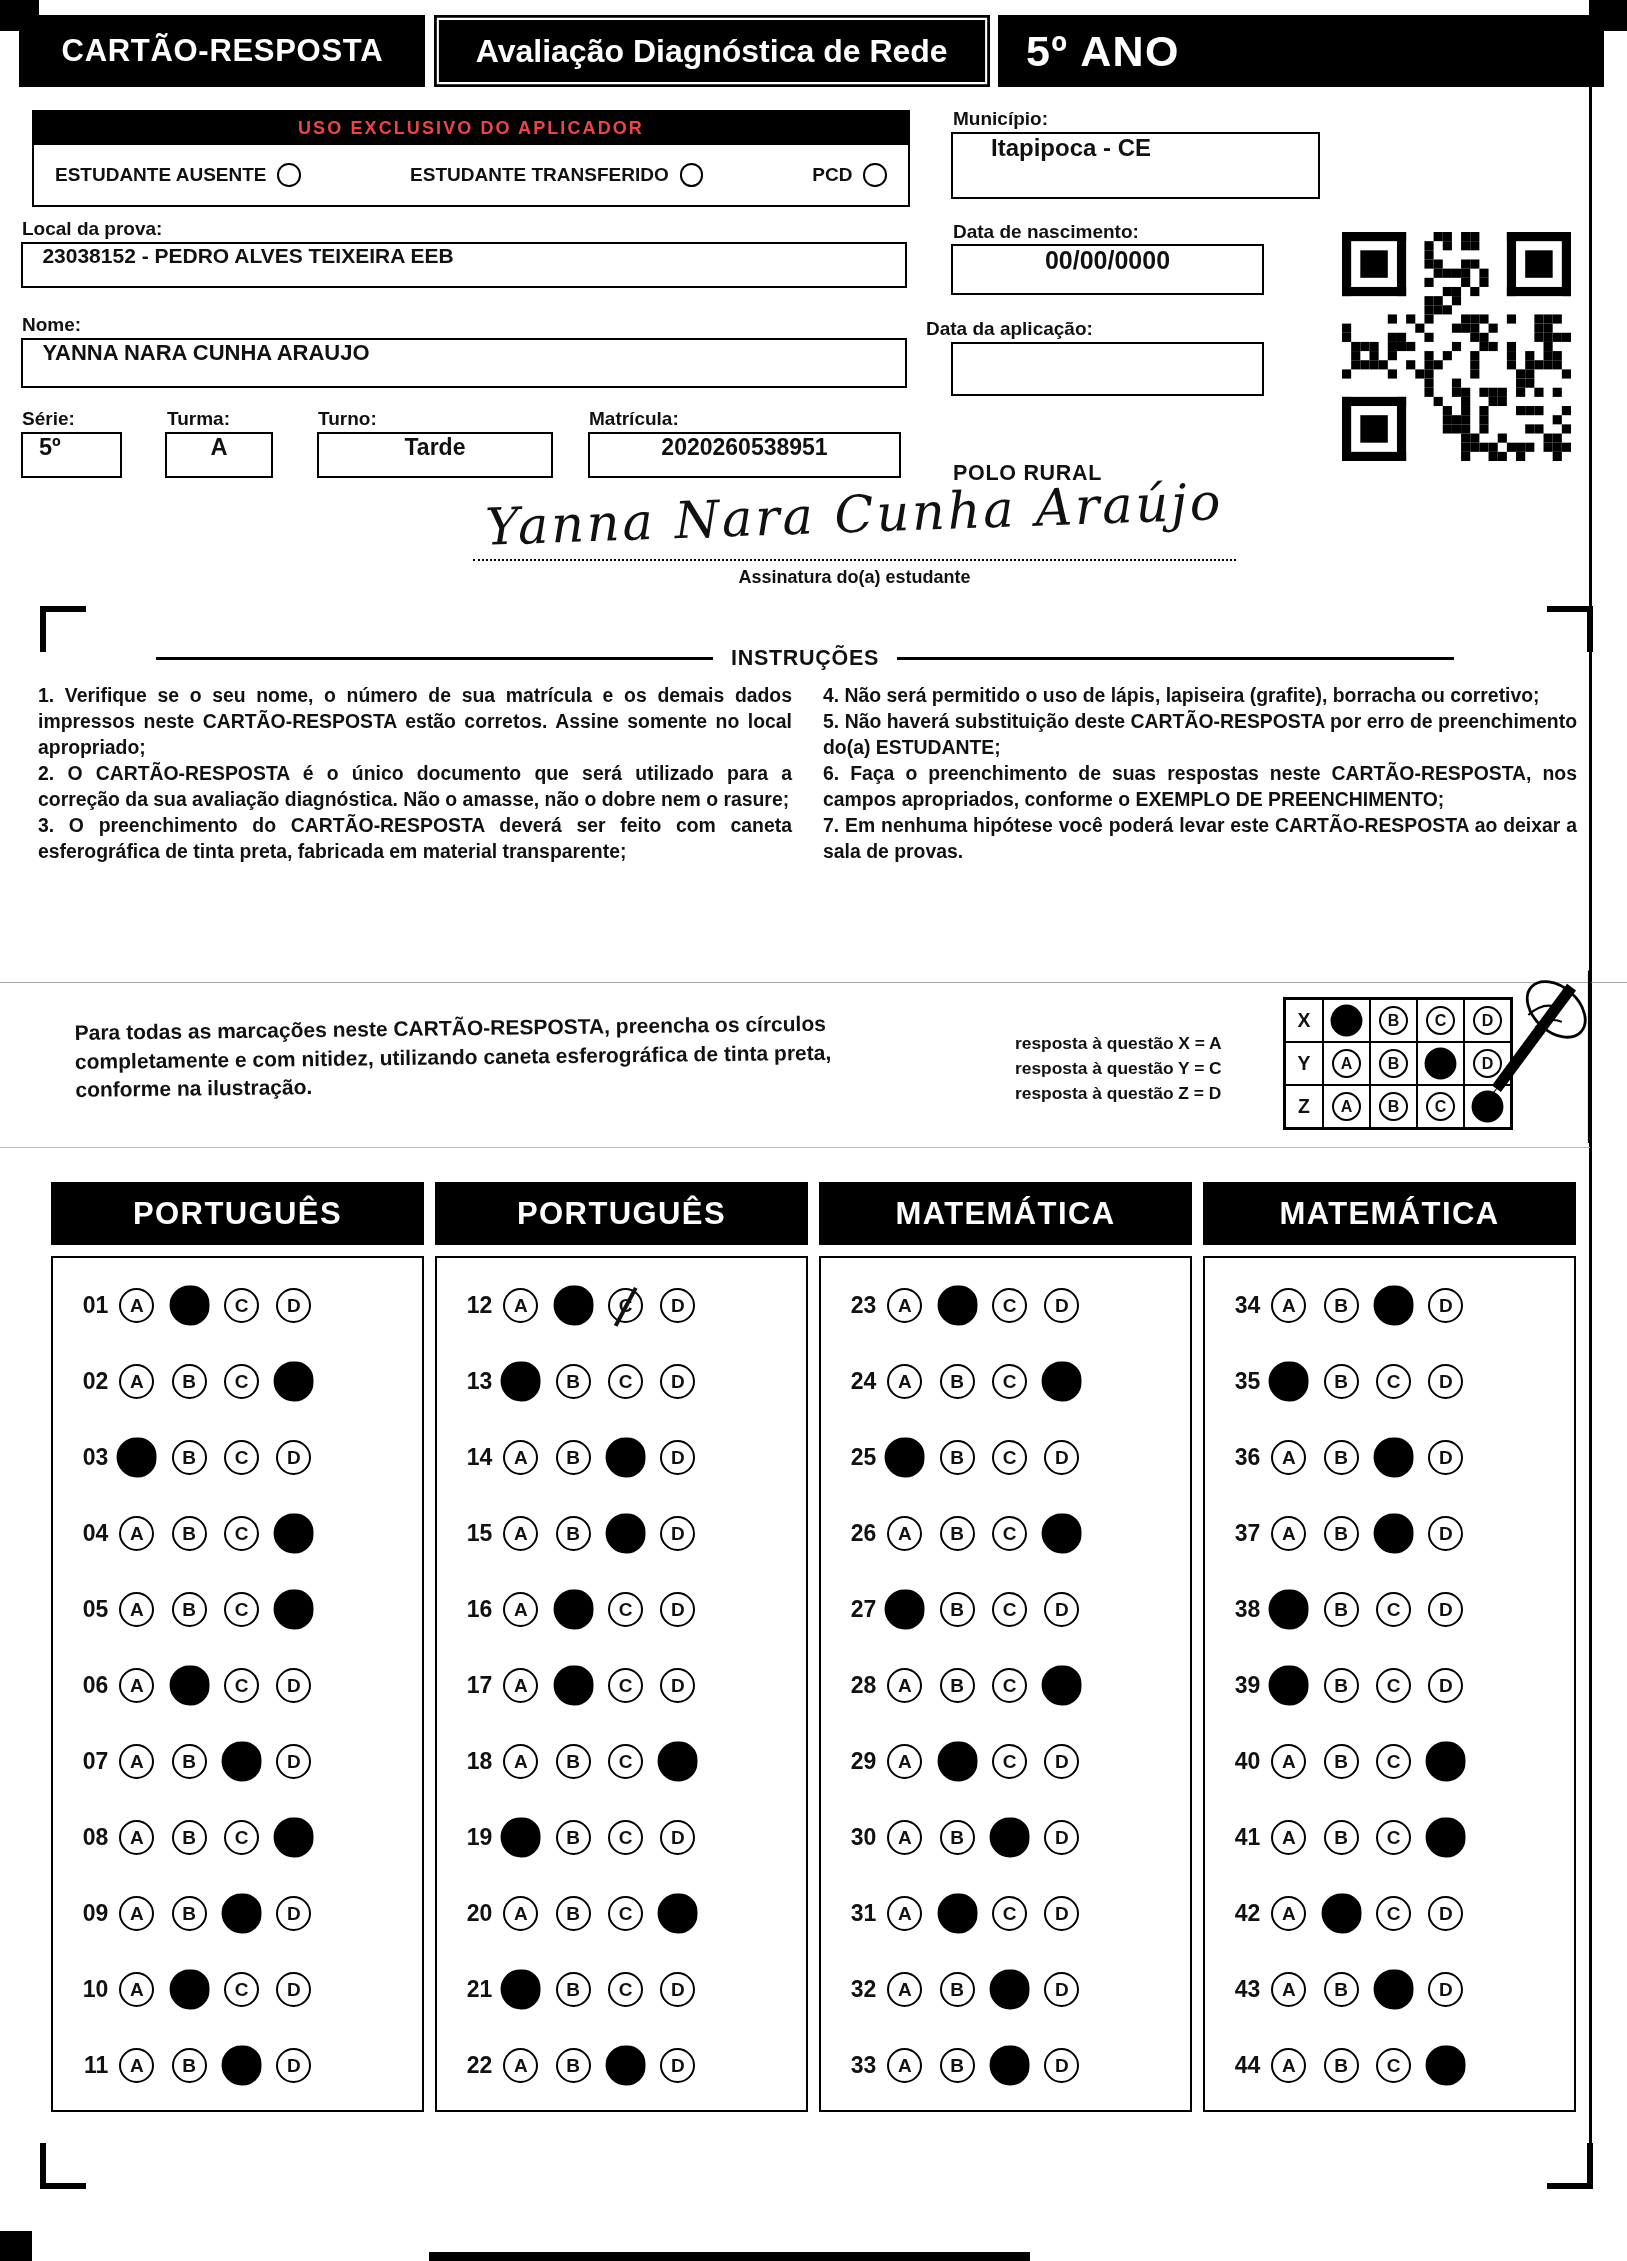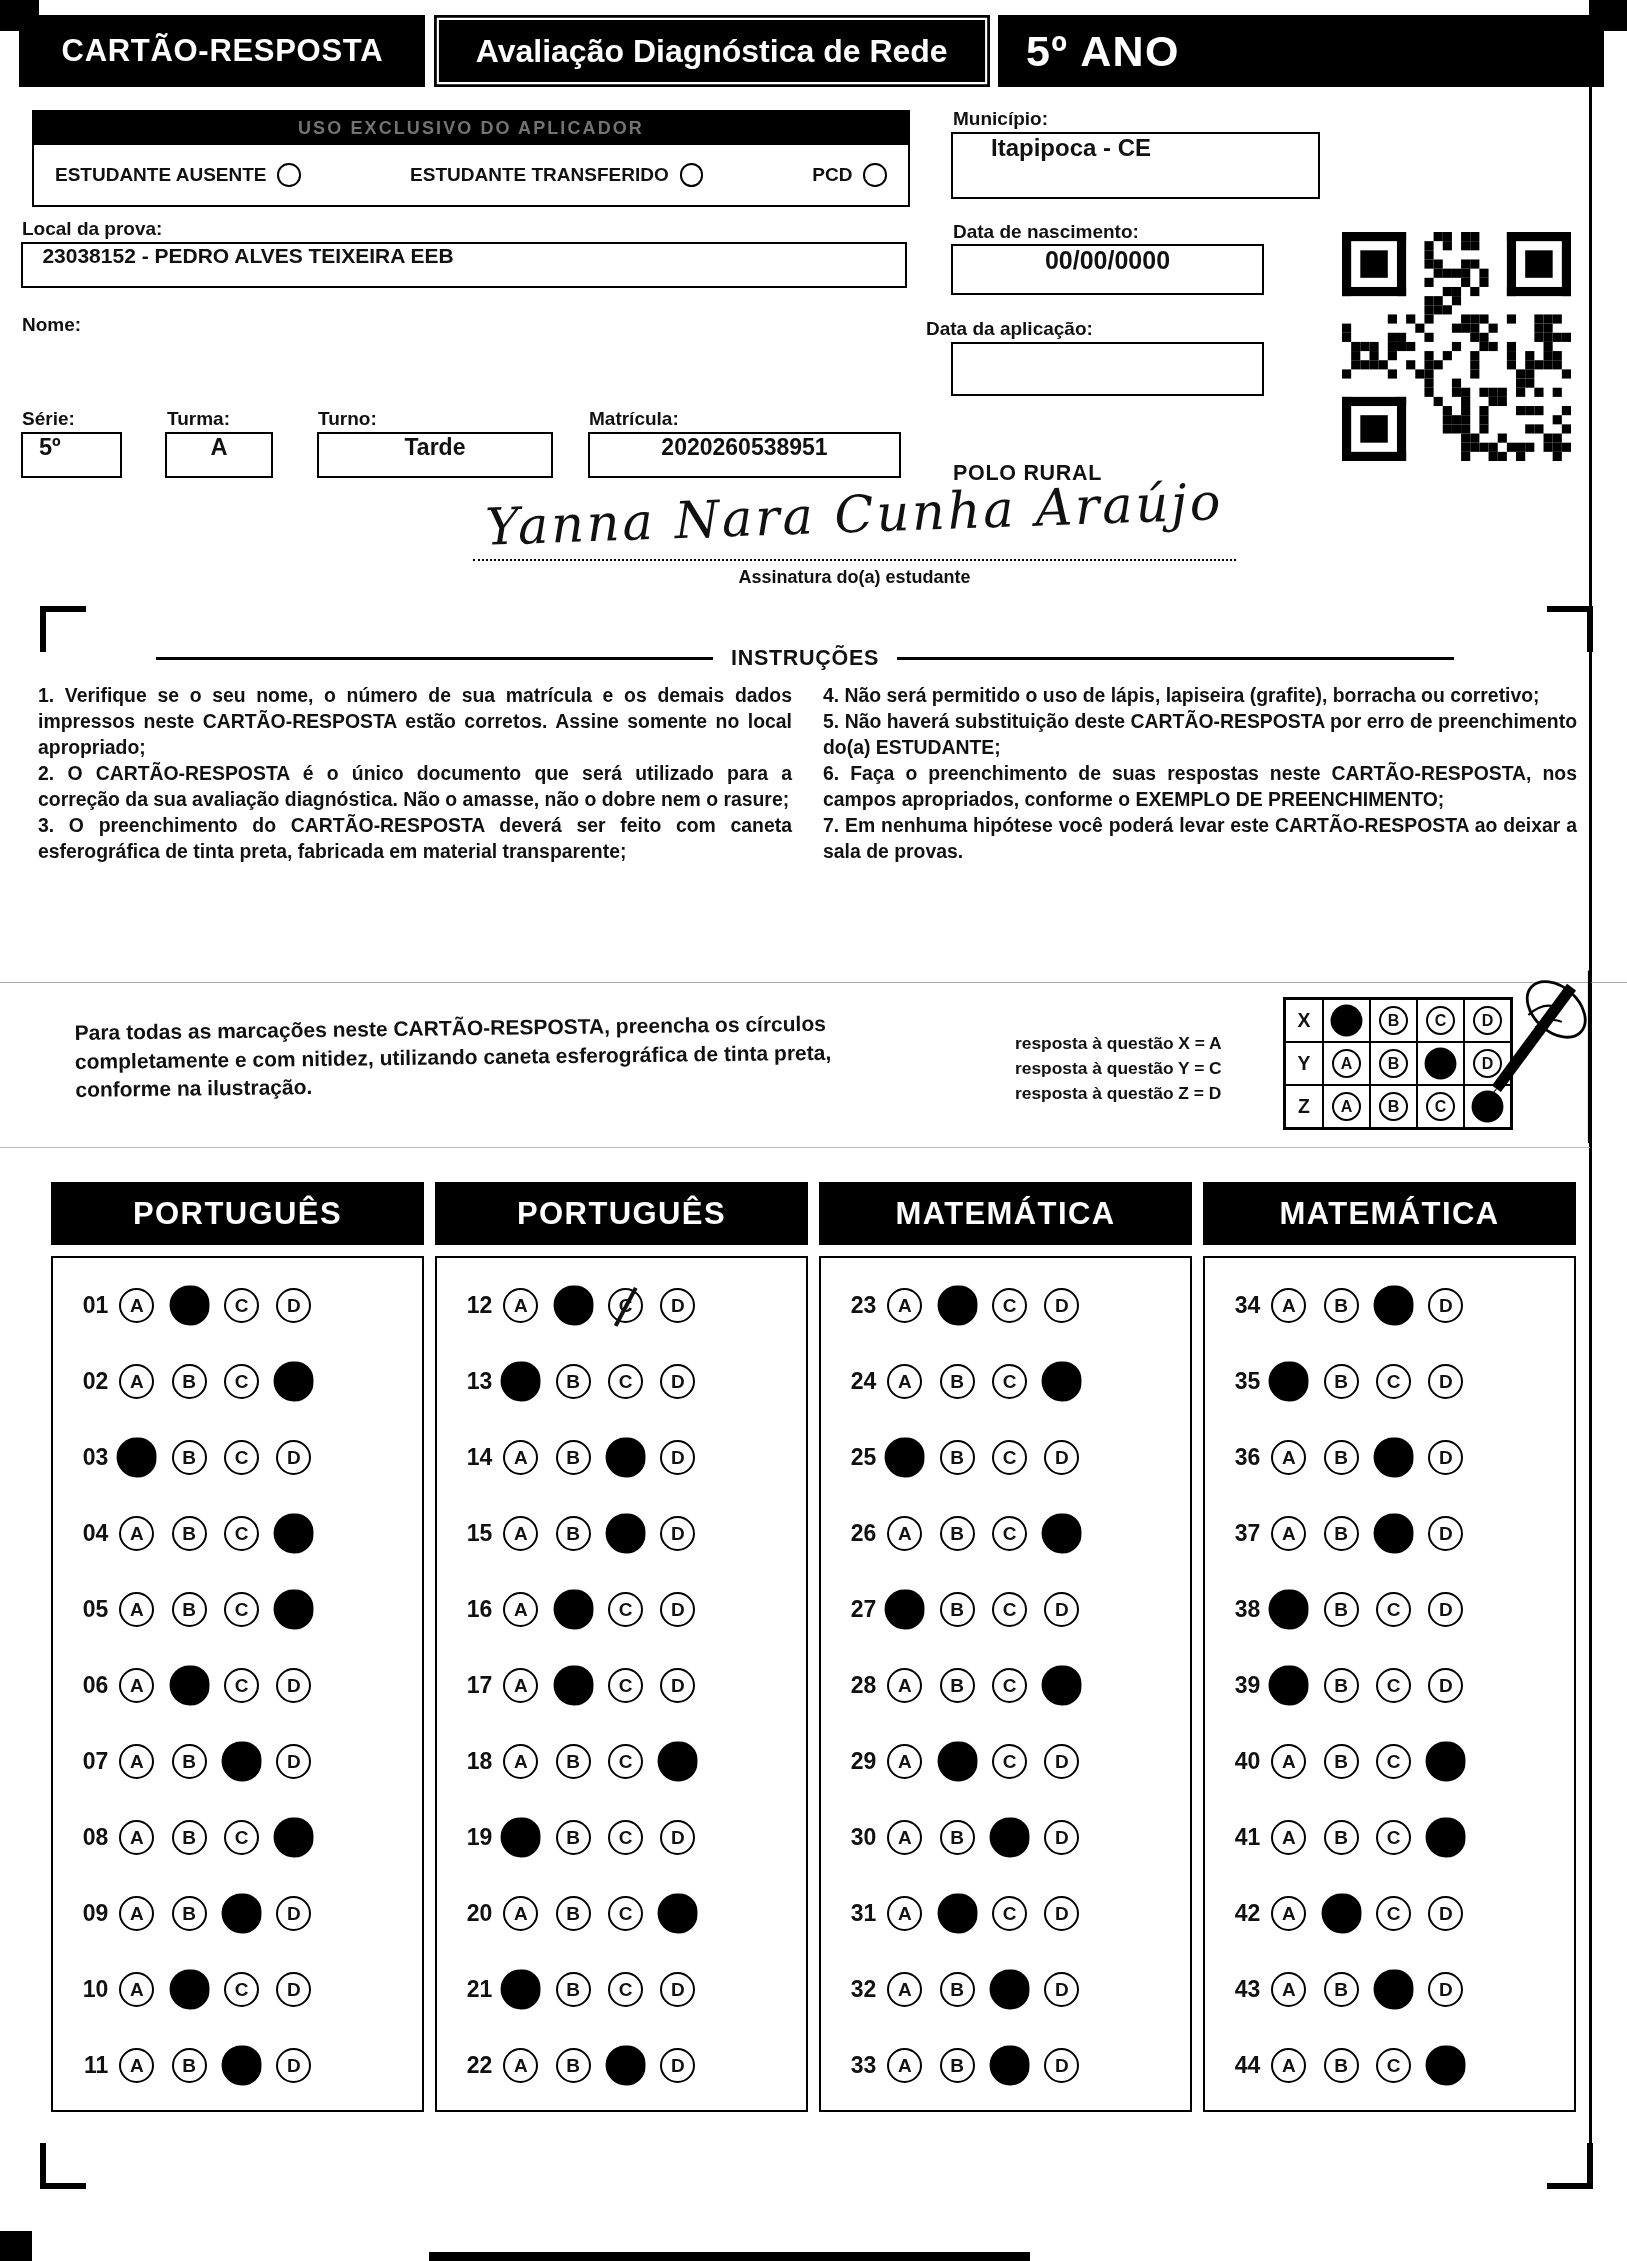--- a/index.html
+++ b/index.html
@@ -18,21 +18,21 @@
 
   
   .topbar{position:absolute;left:19.4px;top:15.3px;width:1585px;height:72px;display:flex;gap:8.3px;}
   .seg{background:#000;color:#fff;display:flex;align-items:center;font-weight:700;}
   .seg1{width:406px;justify-content:center;font-size:31px;letter-spacing:0.7px;}
   .seg2{width:556px;justify-content:center;font-size:32px;box-shadow:inset 0 0 0 2.8px #000, inset 0 0 0 4.9px #fff;}
   .seg3{flex:1;font-size:43px;padding-left:28px;letter-spacing:1.4px;}
 
   
   .aplicador{left:32px;top:110px;width:874px;border:2.1px solid #000;}
-  .aplicador-bar{height:33px;background:#000;color:#737373;display:flex;align-items:center;justify-content:center;
+  .aplicador-bar{height:33px;background:#000;color:#ef4444;display:flex;align-items:center;justify-content:center;
                  font-weight:700;font-size:18px;letter-spacing:2.1px;}
   .aplicador-options{height:60px;display:flex;align-items:center;justify-content:space-between;padding:0 21px;}
   .opt{display:flex;align-items:center;}
   .opt-label{font-weight:700;font-size:19px;}
   .opt-circle{width:23.6px;height:23.6px;border:2.1px solid #000;border-radius:50%;margin-left:11px;box-sizing:border-box;}
 
   .lbl{position:absolute;font-weight:700;font-size:19px;}
   .fbox{position:absolute;border:2.1px solid #000;display:flex;align-items:flex-start;font-weight:700;box-sizing:border-box;}
   .fbox.centered{justify-content:center;}
 
@@ -127,20 +127,23 @@
         </div>
       </div>
   </div>
 
   <div class="lbl" style="left:22px;top:218px;">Local da prova:</div>
   <div class="fbox" style="left:21px;top:242px;width:886px;height:46px;padding-left:19.4px;font-size:21px;">
     <span>23038152 - PEDRO ALVES TEIXEIRA EEB</span>
   </div>
 
   <div class="lbl" style="left:22px;top:314px;">Nome:</div>
+  <div class="fbox" style="left:21px;top:338px;width:886px;height:50px;padding-left:19.4px;font-size:22px;">
+    <span>YANNA NARA CUNHA ARAUJO</span>
+  </div>
 
   <div class="lbl" style="left:22px;top:408px;">Série:</div>
   <div class="fbox" style="left:21px;top:432px;width:101px;height:46px;padding-left:16px;font-size:23.6px;">
     <span>5º</span>
   </div>
 
   <div class="lbl" style="left:167px;top:408px;">Turma:</div>
   <div class="fbox centered" style="left:165px;top:432px;width:108px;height:46px;font-size:23.6px;">
     <span>A</span>
   </div>

